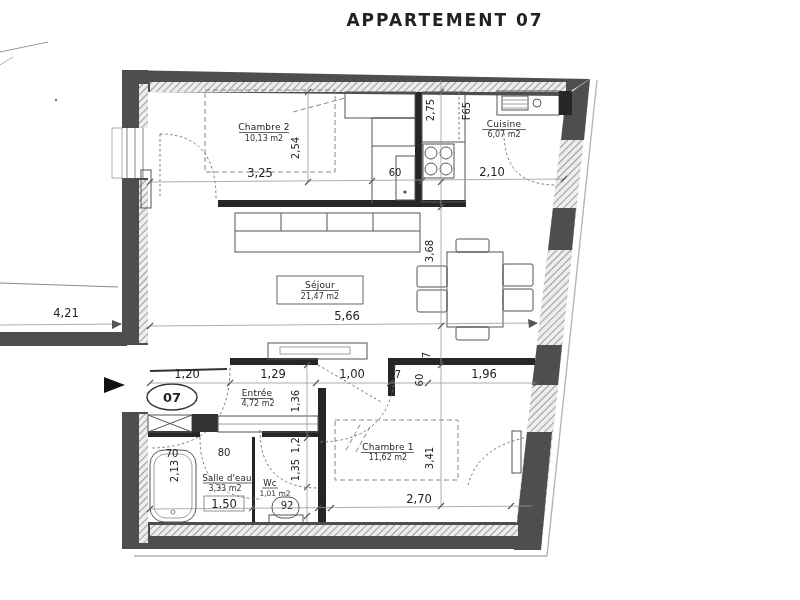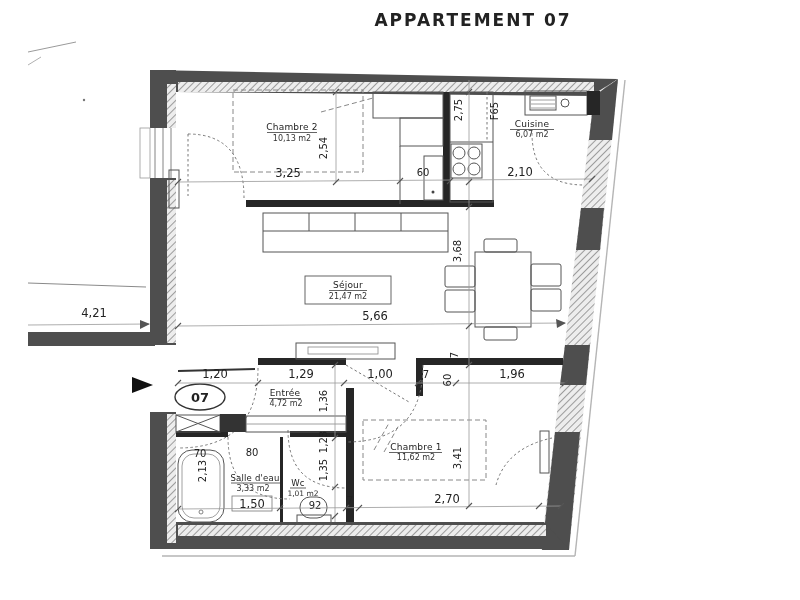--- a/index.html
+++ b/index.html
@@ -1,17 +1,17 @@
 <!DOCTYPE html>
 <html><head>
 <meta charset="utf-8">
 <style>
   html,body{margin:0;padding:0;background:#ffffff;}
   .page{position:relative;width:732px;height:600px;background:#fff;overflow:hidden;
-        font-family:"DejaVu Sans",sans-serif;margin-left:28px;}
+        font-family:"DejaVu Sans",sans-serif;}
   svg{position:absolute;left:0;top:0;}
   text{fill:#1c1c1c;font-family:"DejaVu Sans",sans-serif;}
   .title{font-size:17px;font-weight:bold;letter-spacing:2px;fill:#222;}
   .dim{font-size:11.5px;fill:#222;}
   .dim-sm{font-size:10px;fill:#222;}
   .room-name{font-size:9px;fill:#222;letter-spacing:.2px;}
   .room-area{font-size:8px;fill:#333;}
   .badge{font-size:13px;font-weight:bold;fill:#222;}
   .wall-ext{fill:#4e4e4e;stroke:none;}
   .wall-int{fill:#262626;stroke:none;}

